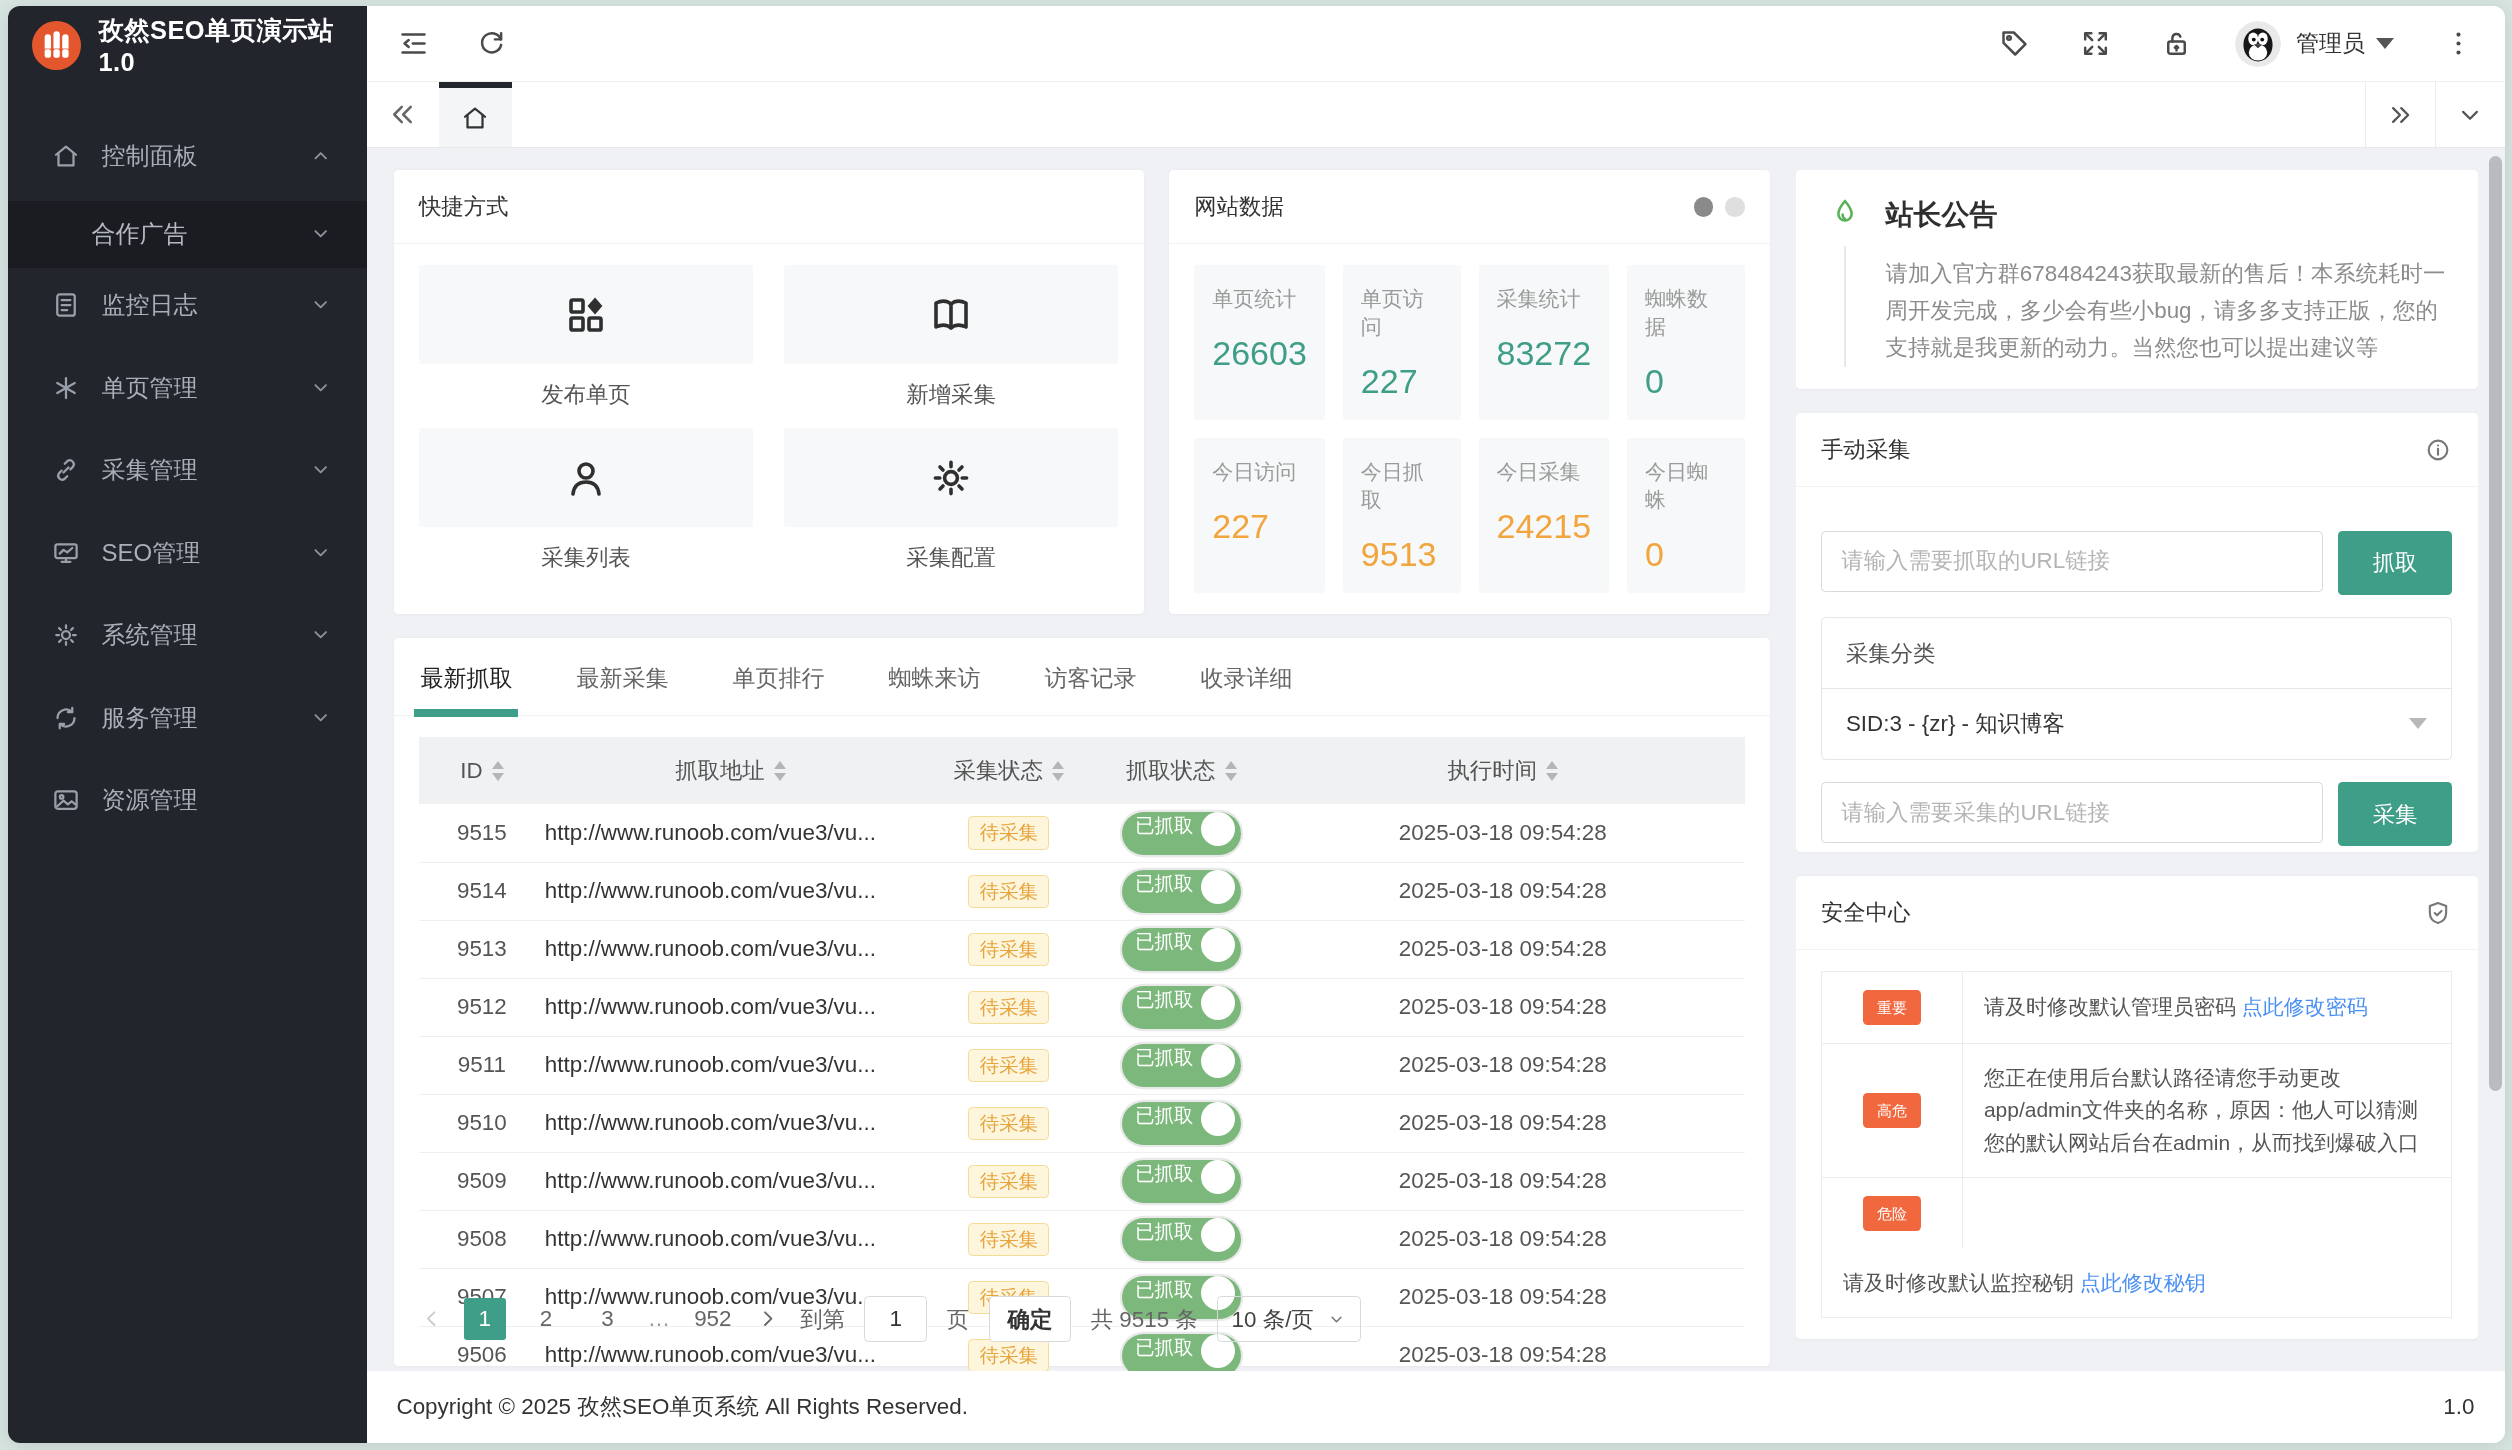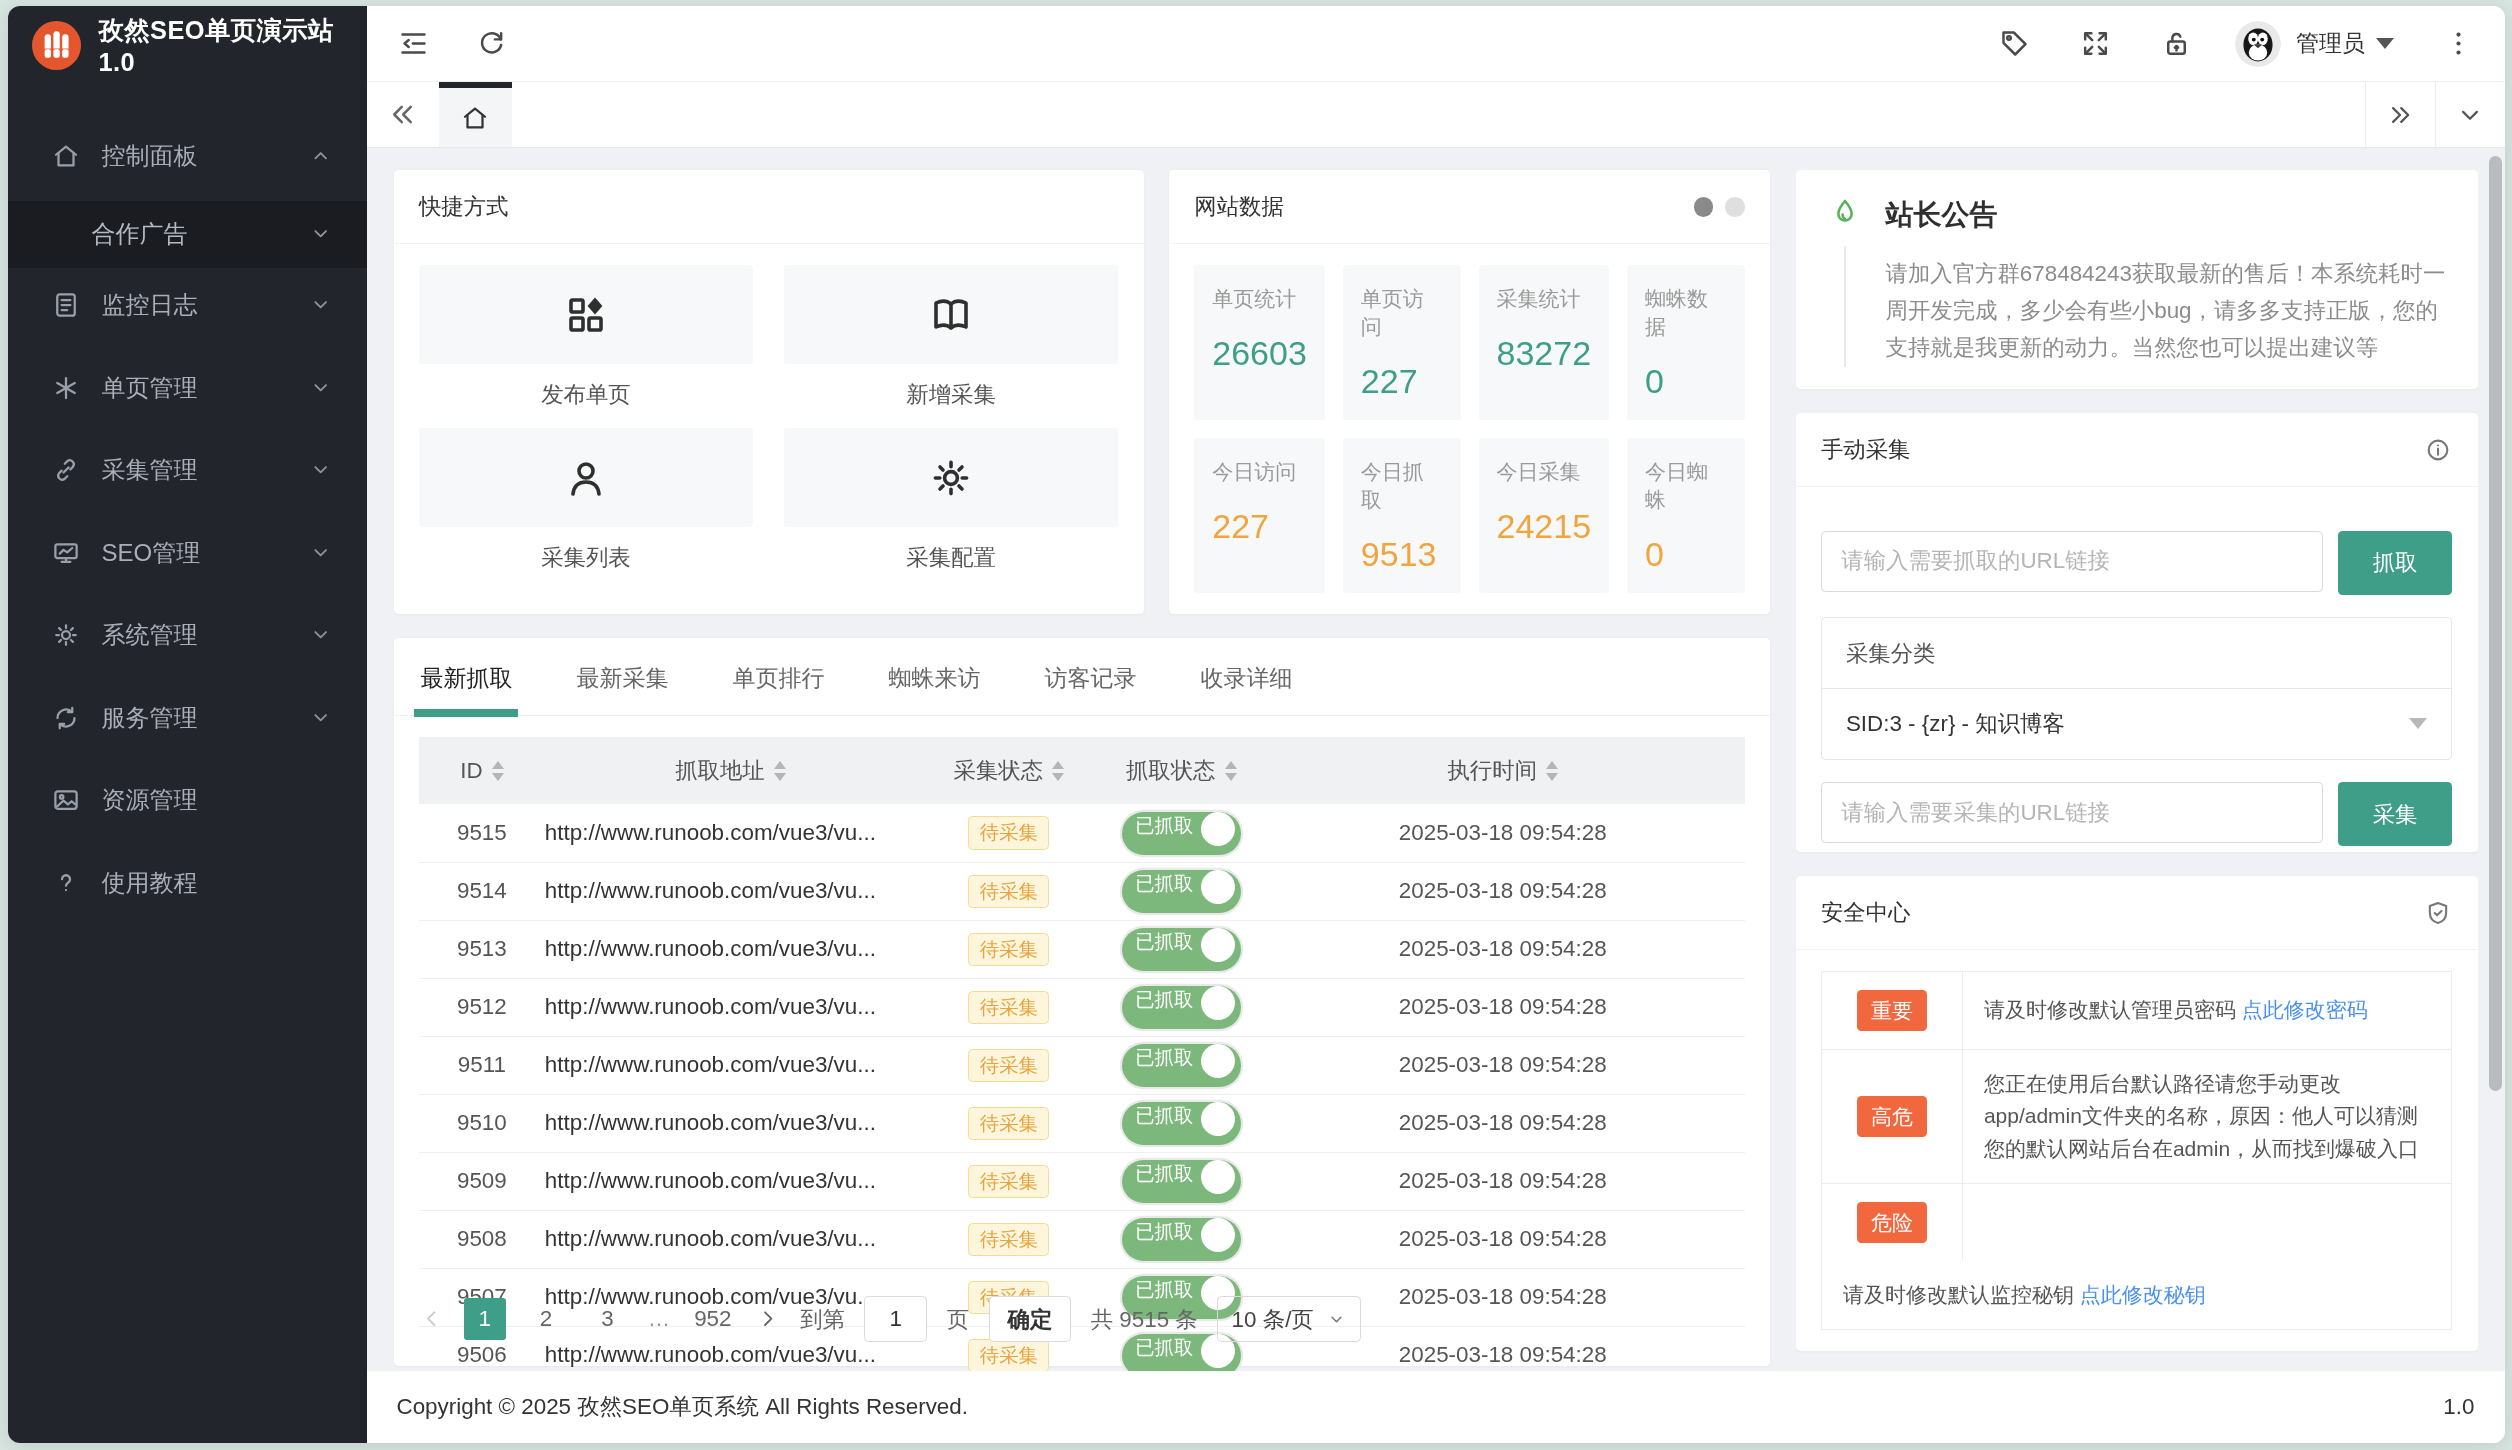--- a/index.html
+++ b/index.html
@@ -138,21 +138,21 @@
   .mc-input::placeholder{color:#b5b5b5;}
   .mc-btn{width:114px;height:64px;margin-left:15px;background:var(--accent);color:#fff;border:none;
     border-radius:4.5px;font-size:22.4px;cursor:pointer;flex-shrink:0;font-family:inherit;}
   .mc-body{padding-bottom:3px;}
   
   .sec-box{border:1.5px solid #ececec;}
   .sec-row{display:flex;border-bottom:1.5px solid #ececec;}
   .sec-row:last-child{border-bottom:none;flex-direction:column;}
   .sec-badge-cell{width:141px;flex-shrink:0;border-right:1.5px solid #ececec;display:flex;
     align-items:center;justify-content:center;padding:18px 0;}
-  .sec-badge{background:var(--badge);color:#fff;font-size:21px;padding:9.7px 14px;border-radius:4.5px;line-height:1;}
+  .sec-badge{background:var(--badge);color:#fff;font-size:15px;padding:9.7px 14px;border-radius:4.5px;line-height:1;}
   .sec-text{flex:1;padding:18px 21px;color:#555;font-size:21px;line-height:1.55;display:flex;
     flex-direction:column;justify-content:center;}
   .sec-link{color:var(--link);cursor:pointer;text-decoration:none;}
   
   .footer{height:72px;background:#fff;display:flex;align-items:center;justify-content:space-between;
     padding:0 30px;font-size:22.4px;color:#333;flex-shrink:0;}
   .scroll-thumb{position:absolute;right:2.2px;top:150px;width:13.5px;height:935px;background:#b9bcbe;
     border-radius:6.7px;z-index:40;cursor:pointer;}
 </style>
 </head>
@@ -286,29 +286,20 @@
         </div>
         <div class="menu-item">
           <span class="icon mi-icon">
             <svg viewBox="0 0 24 24" fill="none" stroke="currentColor" stroke-width="1.8" stroke-linecap="round" stroke-linejoin="round">
               <rect x="3.5" y="5" width="17" height="14" rx="2"></rect>
               <circle cx="8.5" cy="9.5" r="1.4"></circle>
               <path d="M5 17 L10 12.5 L13.5 15.5 L16.5 13 L19.5 15.5"></path>
             </svg>
           </span>
           <span class="mi-label">资源管理</span>
-        </div>
-        <div class="menu-item">
-          <span class="icon mi-icon">
-            <svg viewBox="0 0 24 24" fill="none" stroke="currentColor" stroke-width="1.8" stroke-linecap="round" stroke-linejoin="round">
-              <path d="M8.8 9 a3.2 3.2 0 1 1 4.8 2.8 c-1 .6-1.6 1.2-1.6 2.4"></path>
-              <path d="M12 17.6 h.01"></path>
-            </svg>
-          </span>
-          <span class="mi-label">使用教程</span>
         </div>
       </nav>
   </aside>
 
   <div class="main">
 
     <header class="topbar">
       <span class="tb-icon icon">
           <svg viewBox="0 0 24 24" fill="none" stroke="currentColor" stroke-width="1.8" stroke-linecap="round" stroke-linejoin="round">
             <path d="M4 5.5 H20 M4 18.5 H20 M11.5 12 H20"></path>

